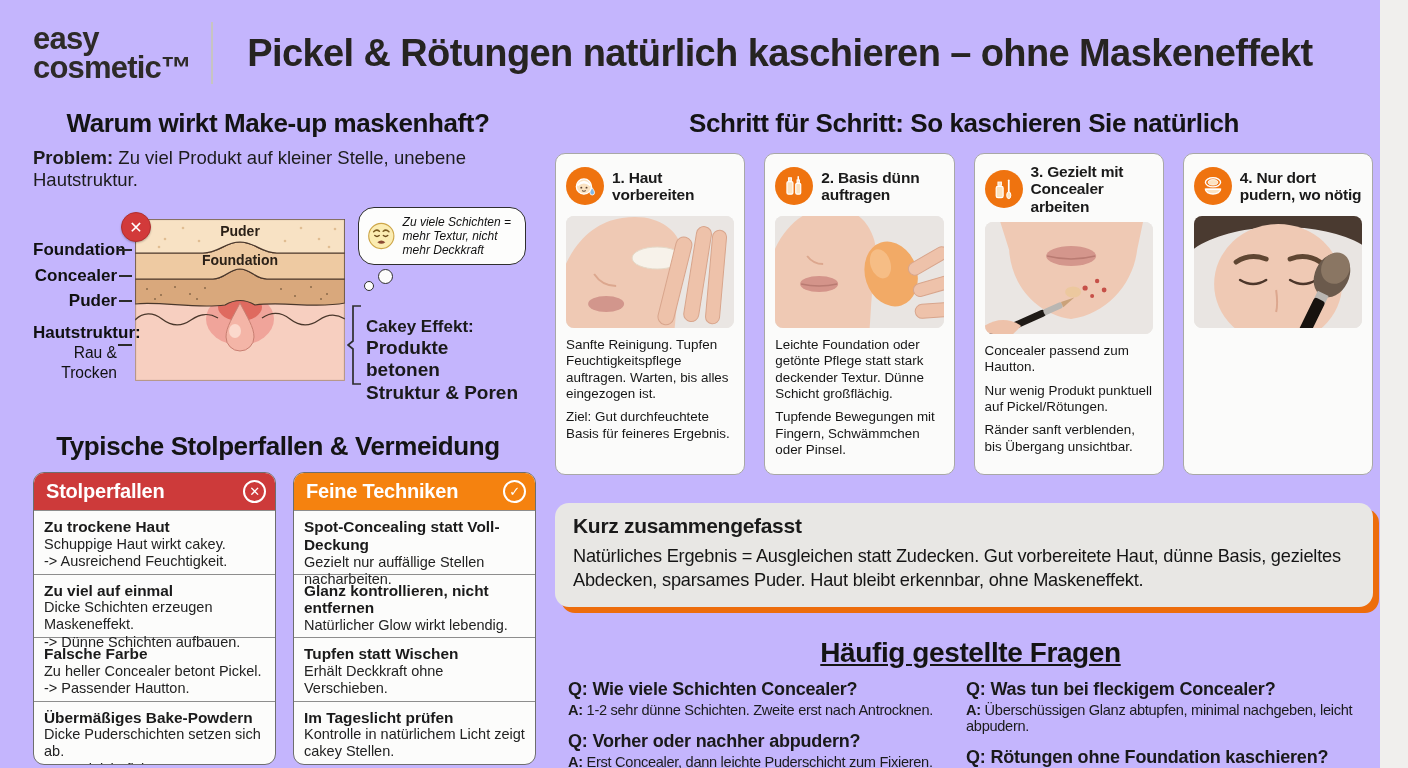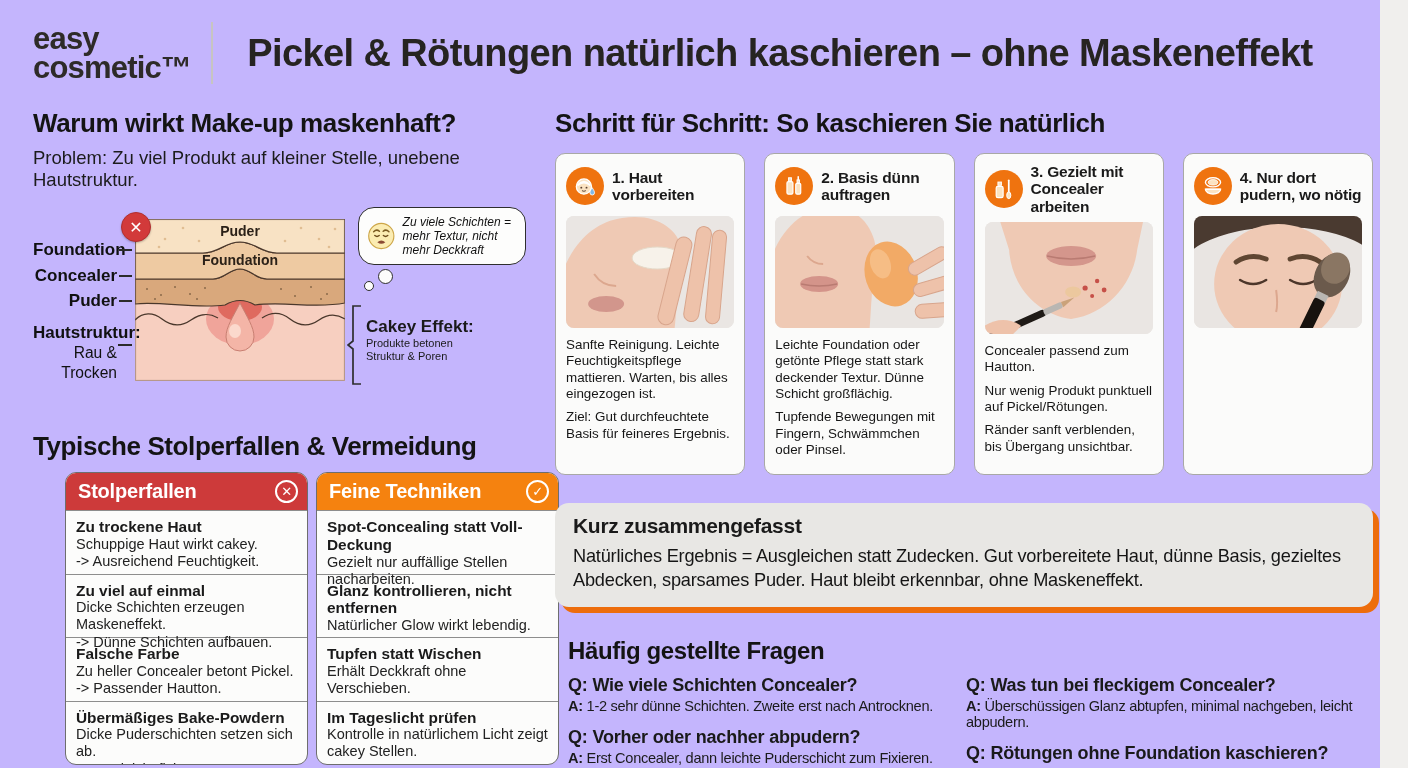--- a/index.html
+++ b/index.html
@@ -11,46 +11,46 @@
   .page{position:relative;width:1380px;height:768px;background:#c4b5fd;overflow:hidden;}
 
   
   .hdr{position:absolute;left:33px;top:14px;right:33px;height:78px;display:flex;align-items:center;}
   .logo{font-weight:bold;font-size:31px;line-height:.95;letter-spacing:-.8px;color:#2e2b28;}
   .hdr-divider{width:2px;height:62px;background:#c7c5c2;margin:0 22px 0 20px;}
   .page-title{margin:12px;font-size:38px;font-weight:bold;letter-spacing:-.6px;color:#262421;white-space:nowrap;}
 
   
   .left-col{position:absolute;left:33px;top:108px;width:490px;}
-  h2{margin:0;font-size:26px;font-weight:bold;letter-spacing:-.4px;color:#141414;}
+  h2{margin:0;font-size:26px;font-weight:bold;letter-spacing:-.4px;color:#141414;text-align:center;}
   .problem-line{margin:8px 0 0;font-size:18.5px;color:#1c1c1c;}
-  .problem-line b{font-weight:normal;}
+  .problem-line b{font-weight:bold;}
 
   .diagram{position:relative;height:212px;margin-top:14px;}
   .layer-stack{position:absolute;left:102px;top:14px;width:210px;height:162px;}
   .x-badge{position:absolute;left:88px;top:7px;width:28px;height:28px;border-radius:50%;
     background:#d23a3a;border:1px solid #b22f2f;color:#fff;font-size:16px;font-weight:bold;
     display:flex;align-items:center;justify-content:center;box-shadow:0 1px 2px rgba(0,0,0,.25);}
   .dlabel{position:absolute;left:0;width:84px;text-align:right;font-weight:bold;font-size:17px;line-height:20px;color:#111;}
   .dlabel .sub{font-weight:normal;font-size:15.6px;}
   .dash{position:absolute;height:2px;background:#2b2b2b;}
   .bubble{position:absolute;left:325px;top:2px;width:168px;box-sizing:border-box;
     border:1.6px solid #2e2e2e;border-radius:16px;background:#fdfdfc;
     padding:7px 8px;display:flex;gap:7px;align-items:center;}
   .bubble-text{font-size:12px;line-height:1.18;color:#111;width:120px;font-style:italic;}
   .bcirc{position:absolute;border-radius:50%;background:#fdfdfc;border:1.6px solid #2e2e2e;}
   .bcirc.big{left:345px;top:64px;width:13px;height:13px;}
   .bcirc.small{left:331px;top:76px;width:8px;height:8px;}
   .bracket{position:absolute;left:314px;top:100px;}
   .bracket-text{position:absolute;left:333px;top:112px;}
   .bracket-text h4{margin:0;font-size:17px;font-weight:bold;}
-  .bracket-text div{font-size:11px;line-height:1.18;}
+  .bracket-text div{font-size:19px;line-height:1.18;font-weight:bold;}
 
   .pitfalls-h{margin-top:14px;}
-  .pit-table{margin-top:10px;display:grid;grid-template-columns:243px 243px;column-gap:8px;margin-left:32px;}
+  .pit-table{margin-top:10px;display:grid;grid-template-columns:243px 243px;column-gap:17px;}
   .pit-col{border:1.4px solid #6e6e6e;border-radius:11px;overflow:hidden;background:#fcfcfb;box-sizing:border-box;}
   .col-header{height:37px;display:flex;align-items:center;justify-content:space-between;
     padding:0 9px 0 12px;color:#fff;font-size:20px;font-weight:bold;letter-spacing:-.2px;}
   .col-header.red{background:#cd3a3a;}
   .col-header.orange{background:#f5820f;}
   .tb-circle{width:23px;height:23px;border:2px solid #fff;border-radius:50%;display:flex;
     align-items:center;justify-content:center;font-size:13px;font-weight:bold;box-sizing:border-box;}
   .cell{height:63.5px;box-sizing:border-box;padding:7px 10px 0;border-top:1px solid #8d8d8d;}
   .cell:first-of-type{border-top:none;}
   .cell h4{margin:0;font-size:15.4px;font-weight:bold;line-height:1.16;}
@@ -70,21 +70,21 @@
   .card-body{margin-top:9px;}
   .card-body p{margin:0 0 7px;font-size:13.4px;line-height:1.22;color:#161616;}
   .card-body p:empty{display:none;}
 
   .summary{margin-top:28px;background:#e8e7e4;border-radius:14px;box-shadow:6px 6px 0 0 #ed6d0c;
     padding:11px 18px 15px;}
   .summary h3{margin:0 0 6px;font-size:21px;font-weight:bold;letter-spacing:-.3px;}
   .summary p{margin:0;font-size:18.2px;line-height:1.32;color:#151515;letter-spacing:-.2px;}
 
   .faq{margin-top:30px;padding-left:13px;}
-  .faq h2{font-size:24px;}
+  .faq h2{font-size:28px;text-decoration:underline;}
   .faq-grid{display:grid;grid-template-columns:380px 1fr;column-gap:18px;margin-top:10px;}
   .qa{margin-bottom:13px;}
   .qa .q{margin:0;font-size:18px;font-weight:bold;letter-spacing:-.2px;}
   .qa .a{margin:2px 0 0;font-size:14.6px;letter-spacing:-.3px;color:#1b1b1b;}
   .qa .a b{font-weight:bold;}
 </style>
 </head>
 <body>
 
 <div class="page">
@@ -272,21 +272,21 @@
             <ellipse cx="42" cy="88" rx="18" ry="8" fill="#d2968c"></ellipse>
             <ellipse cx="93" cy="42" rx="25" ry="11" fill="#f7f2ea" stroke="#e4d9c8" stroke-width="1"></ellipse>
             <g fill="#eec2aa" stroke="#d8a58c" stroke-width="1">
               <rect x="104" y="20" width="16" height="90" rx="8" transform="rotate(14 112 60)"></rect>
               <rect x="126" y="10" width="15" height="96" rx="7.5" transform="rotate(9 133 58)"></rect>
               <rect x="145" y="14" width="14" height="94" rx="7" transform="rotate(5 152 60)"></rect>
             </g>
           </svg>
         </div>
         <div class="card-body">
-          <p>Sanfte Reinigung. Leichte Feuchtigkeitspflege mattieren. Warten, bis alles eingezogen ist.</p>
+          <p>Sanfte Reinigung. Tupfen Feuchtigkeitspflege auftragen. Warten, bis alles eingezogen ist.</p>
           <p>Ziel: Gut durchfeuchtete Basis für feineres Ergebnis.</p>
 
         </div>
       </div>
 
       <div class="card">
         <div class="card-head">
           <span class="step-icon">
             <svg width="26" height="26" viewBox="0 0 24 24">
               <rect x="5.5" y="8" width="5.5" height="11.5" rx="1.3" fill="#fbe3c2" stroke="#fff" stroke-width="1.1"></rect>

